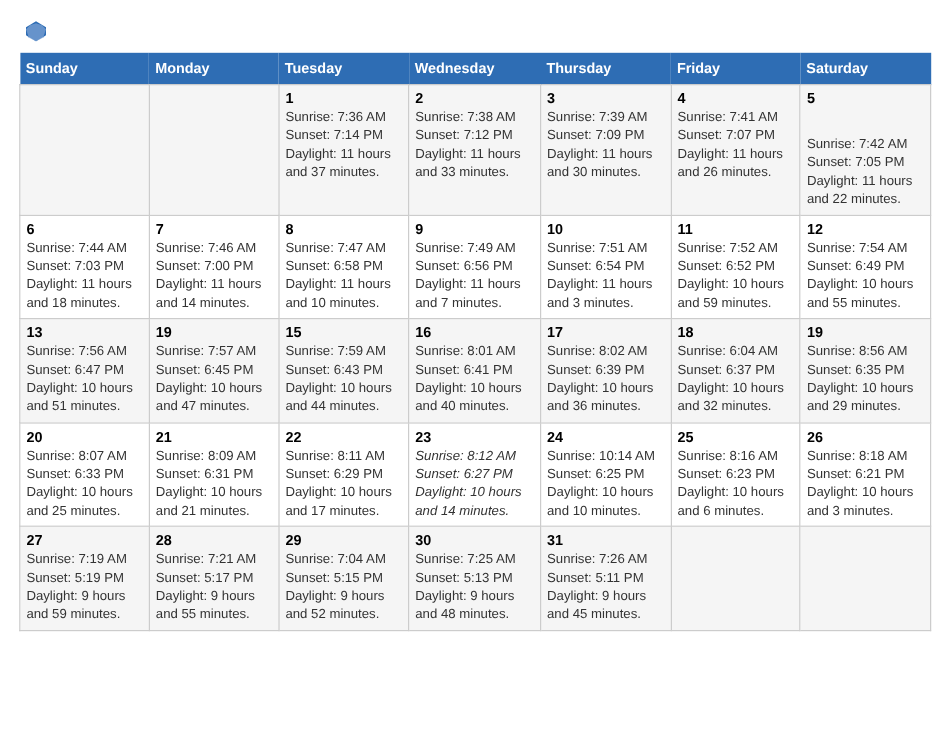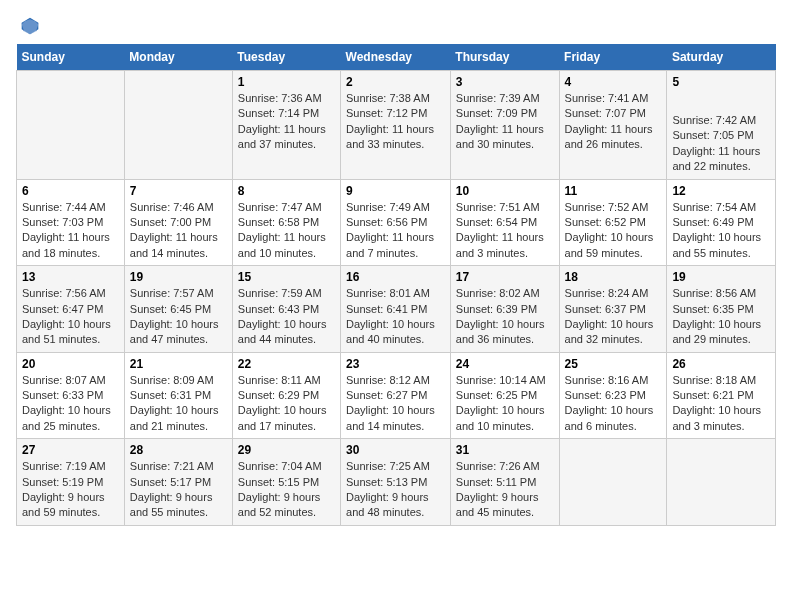--- a/index.html
+++ b/index.html
@@ -228,21 +228,21 @@
 Daylight: 10 hours and 40 minutes.</div>
         </td>
         <td>
           <span class="day-num">17</span>
           <div class="day-info" style="white-space: pre-line;">Sunrise: 8:02 AM
 Sunset: 6:39 PM
 Daylight: 10 hours and 36 minutes.</div>
         </td>
         <td>
           <span class="day-num">18</span>
-          <div class="day-info" style="white-space: pre-line;">Sunrise: 8:24 AM
+          <div class="day-info" style="white-space: pre-line;">Sunrise: 6:04 AM
 Sunset: 6:37 PM
 Daylight: 10 hours and 32 minutes.</div>
         </td>
         <td>
           <span class="day-num">19</span>
           <div class="day-info" style="white-space: pre-line;">Sunrise: 8:56 AM
 Sunset: 6:35 PM
 Daylight: 10 hours and 29 minutes.</div>
         </td>
       </tr>
@@ -260,21 +260,21 @@
 Daylight: 10 hours and 21 minutes.</div>
         </td>
         <td>
           <span class="day-num">22</span>
           <div class="day-info" style="white-space: pre-line;">Sunrise: 8:11 AM
 Sunset: 6:29 PM
 Daylight: 10 hours and 17 minutes.</div>
         </td>
         <td>
           <span class="day-num">23</span>
-          <div class="day-info" style="white-space: pre-line;">Sunrise: 8:12 AM
+          <div class="day-info" style="white-space: pre-line; font-style: italic;">Sunrise: 8:12 AM
 Sunset: 6:27 PM
 Daylight: 10 hours and 14 minutes.</div>
         </td>
         <td>
           <span class="day-num">24</span>
           <div class="day-info" style="white-space: pre-line;">Sunrise: 10:14 AM
 Sunset: 6:25 PM
 Daylight: 10 hours and 10 minutes.</div>
         </td>
         <td>

